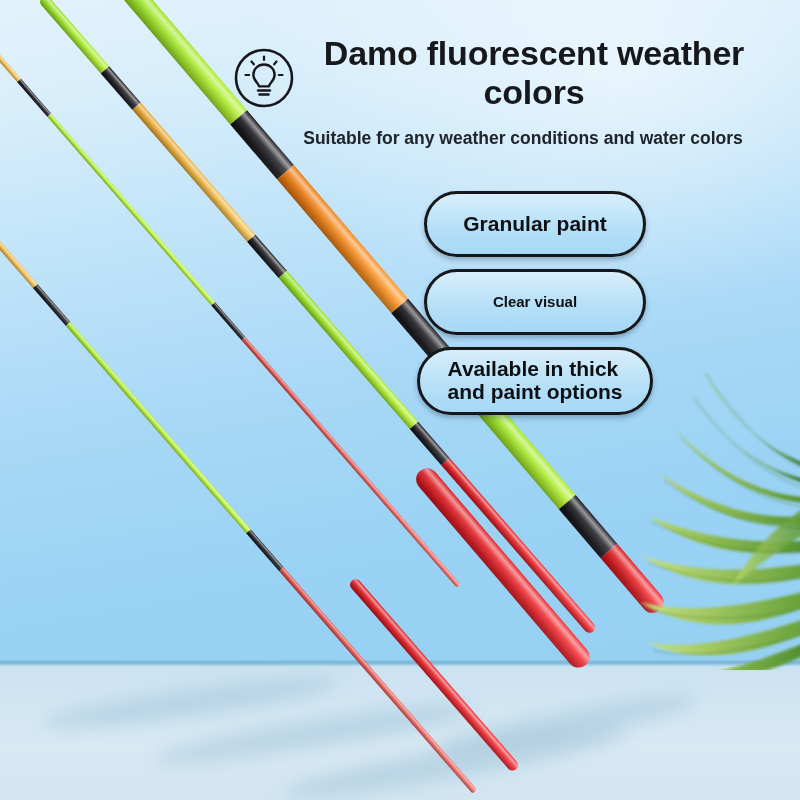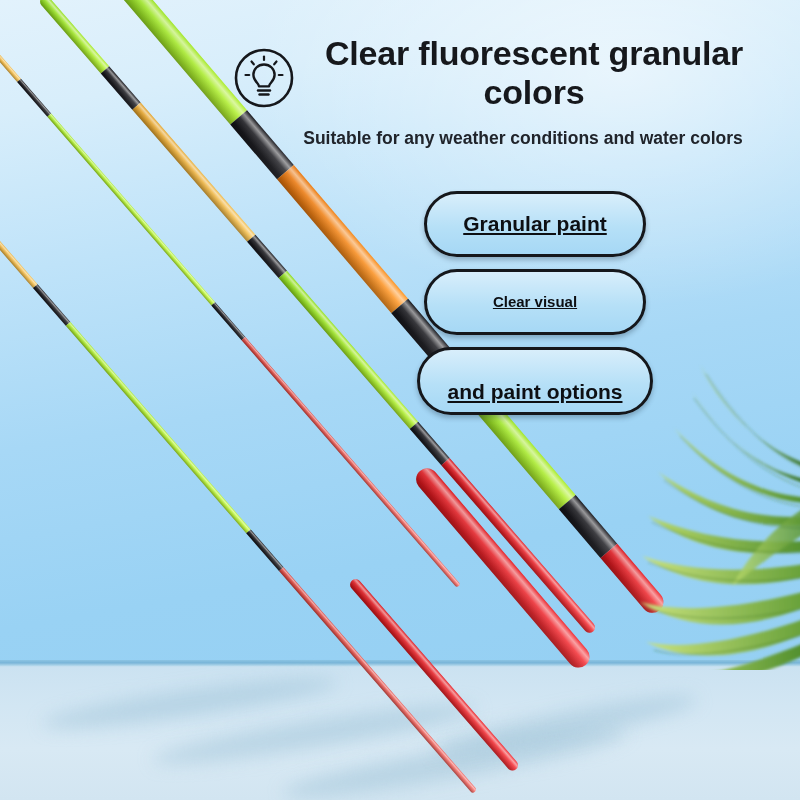--- a/index.html
+++ b/index.html
@@ -60,21 +60,21 @@
     position:absolute;left:250px;top:128px;width:546px;
     font-size:17.5px;font-weight:bold;color:#20242b;text-align:center;
   }
 
   .badge{
     position:absolute;
     border:3px solid #15171b;border-radius:40px;
     background:linear-gradient(180deg,#d8eefb 0%,#b6e0f7 55%,#a6d8f5 100%);
     box-shadow:0 3px 5px rgba(25,45,65,.30);
     display:flex;align-items:center;justify-content:center;
-    font-weight:bold;color:#0d0f13;text-align:left;line-height:1.08;text-decoration:underline;
+    font-weight:bold;color:#0d0f13;text-align:left;line-height:1.08;
   }
   #badge0{left:424px;top:191px;width:216px;height:60px;font-size:21px;}
   #badge1{left:424px;top:269px;width:216px;height:60px;font-size:15px;}
   #badge2{left:417px;top:347px;width:230px;height:62px;font-size:21px;}
 
   
   .palm{position:absolute;left:640px;top:350px;width:180px;height:320px;}
 </style>
 </head>
 <body>
@@ -197,32 +197,32 @@
     <g stroke="#15171b" stroke-width="2.2" stroke-linecap="round">
       <line x1="31" y1="9.5" x2="31" y2="13"></line>
       <line x1="18.5" y1="14.5" x2="20.8" y2="17.3"></line>
       <line x1="43.5" y1="14.5" x2="41.2" y2="17.3"></line>
       <line x1="12.5" y1="28" x2="16.2" y2="28"></line>
       <line x1="49.5" y1="28" x2="45.8" y2="28"></line>
     </g>
   </svg>
 
   <div class="title">
-    <div>Clear fluorescent granular</div>
+    <div>Damo fluorescent weather</div>
     <div>colors</div>
   </div>
 
   <div class="subtitle">Suitable for any weather conditions and water colors</div>
 
   <div class="badge" id="badge0">
     <span>Granular paint</span>
   </div>
   <div class="badge" id="badge1">
     <span>Clear visual</span>
   </div>
   <div class="badge" id="badge2">
     <span>
-      <br>
+      <span>Available in thick</span><br>
       <span>and paint options</span>
     </span>
   </div>
 
 </div>
 
 </body></html>

